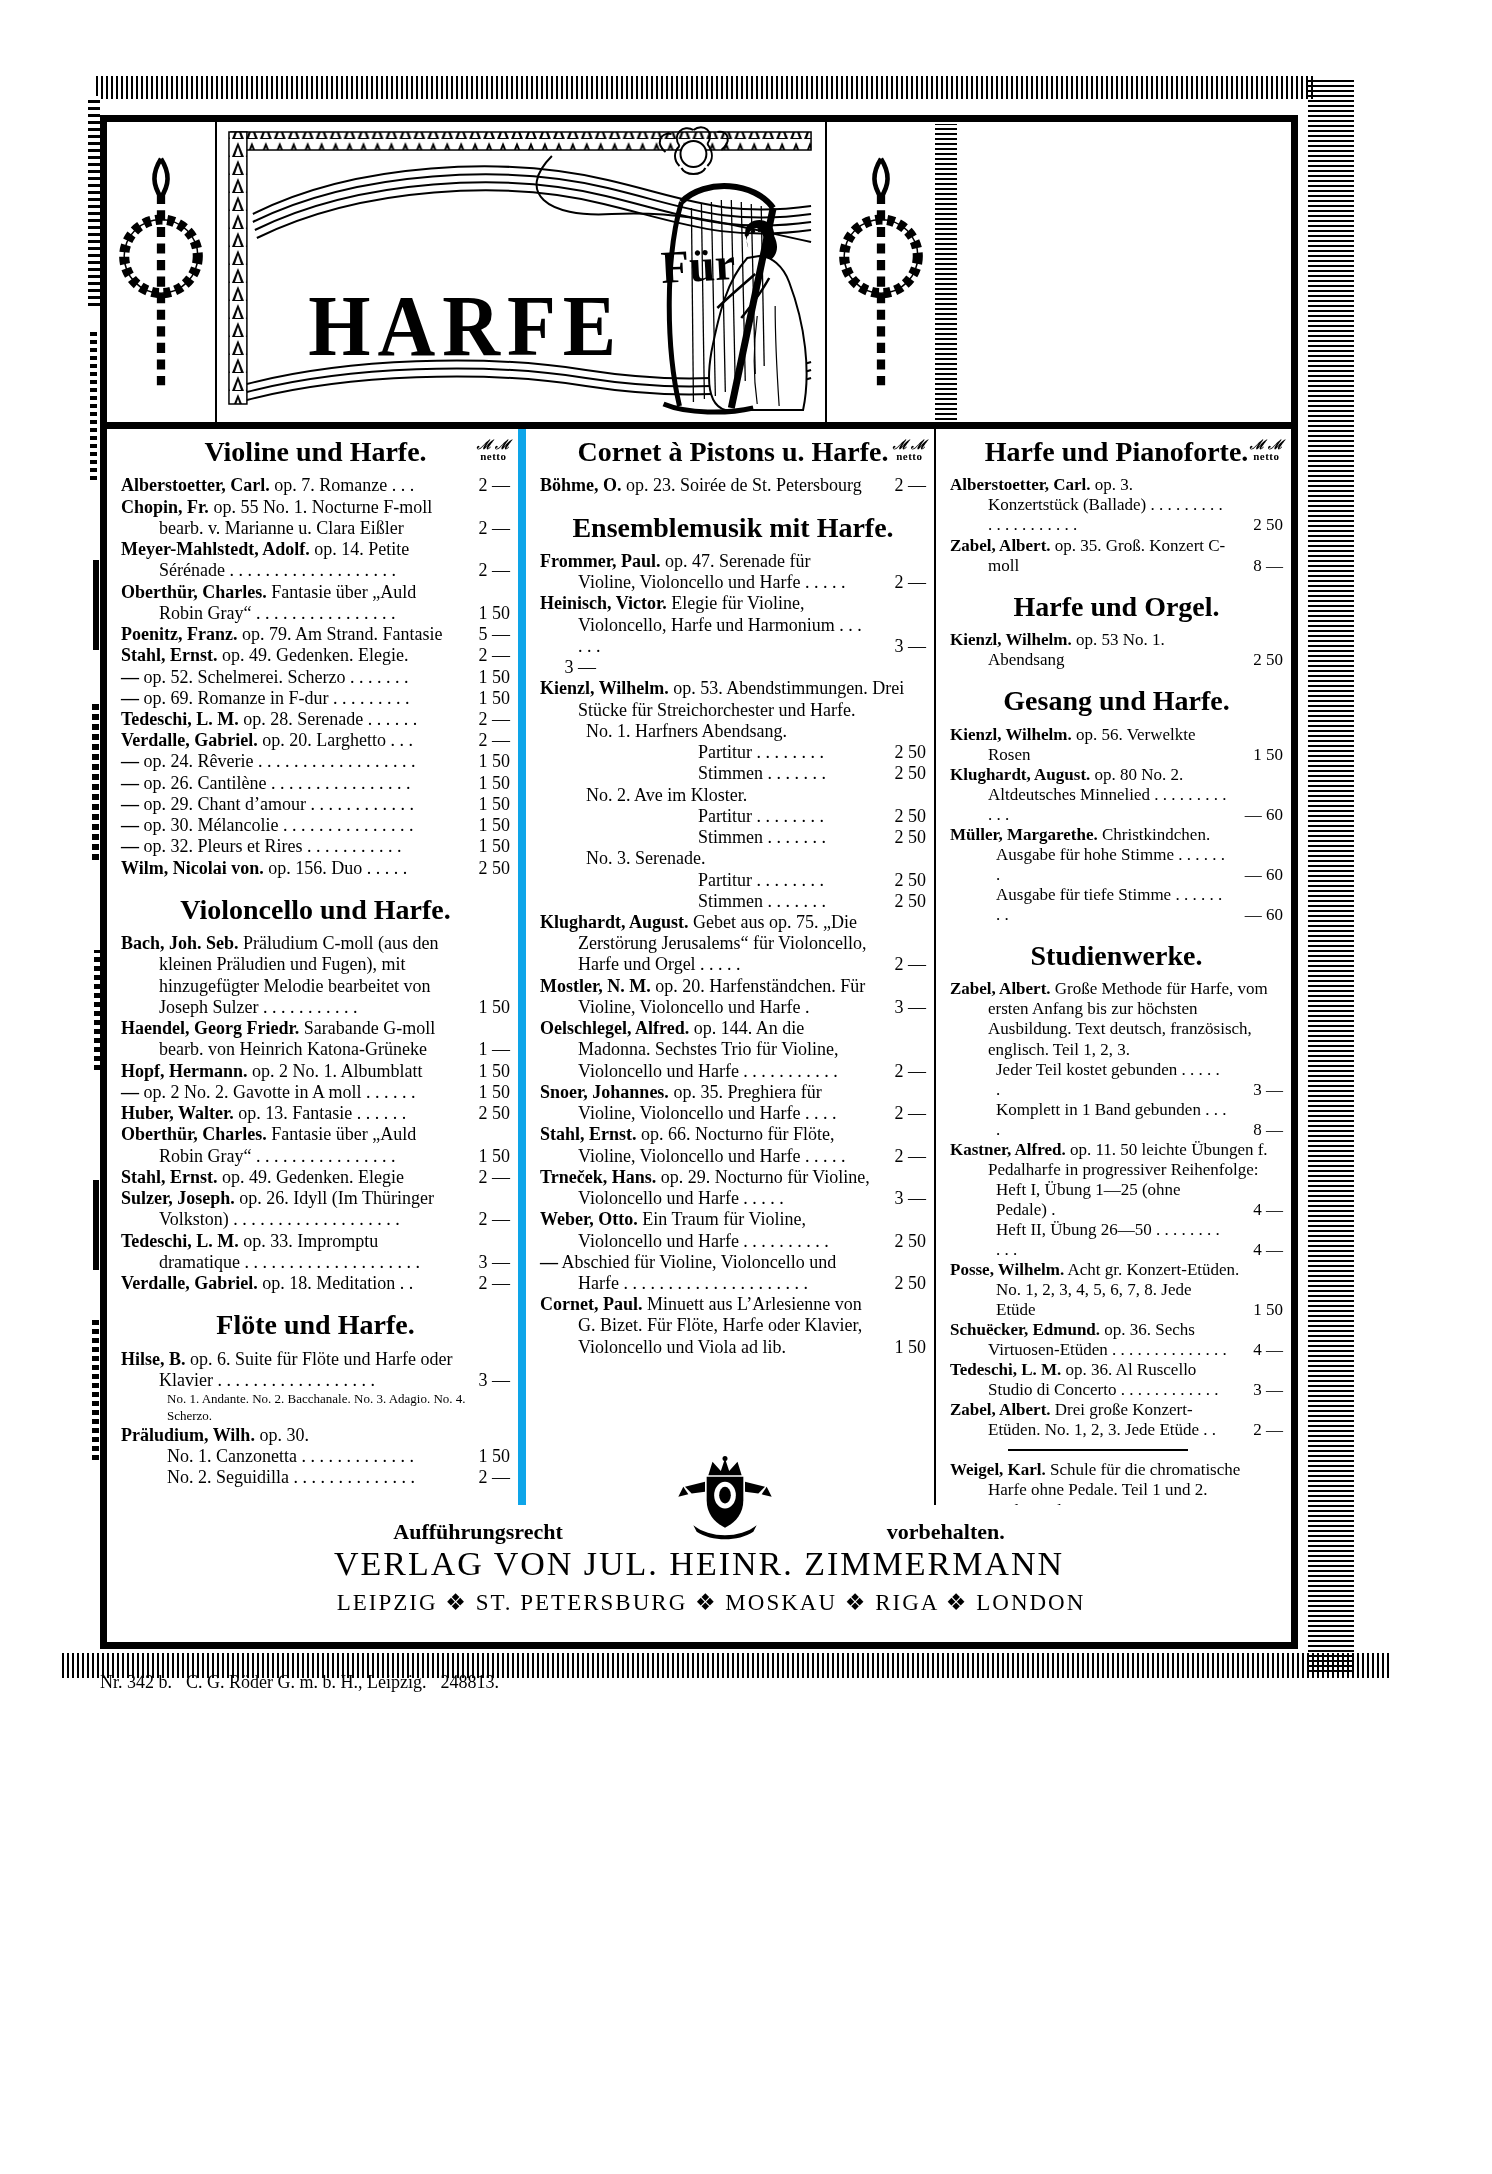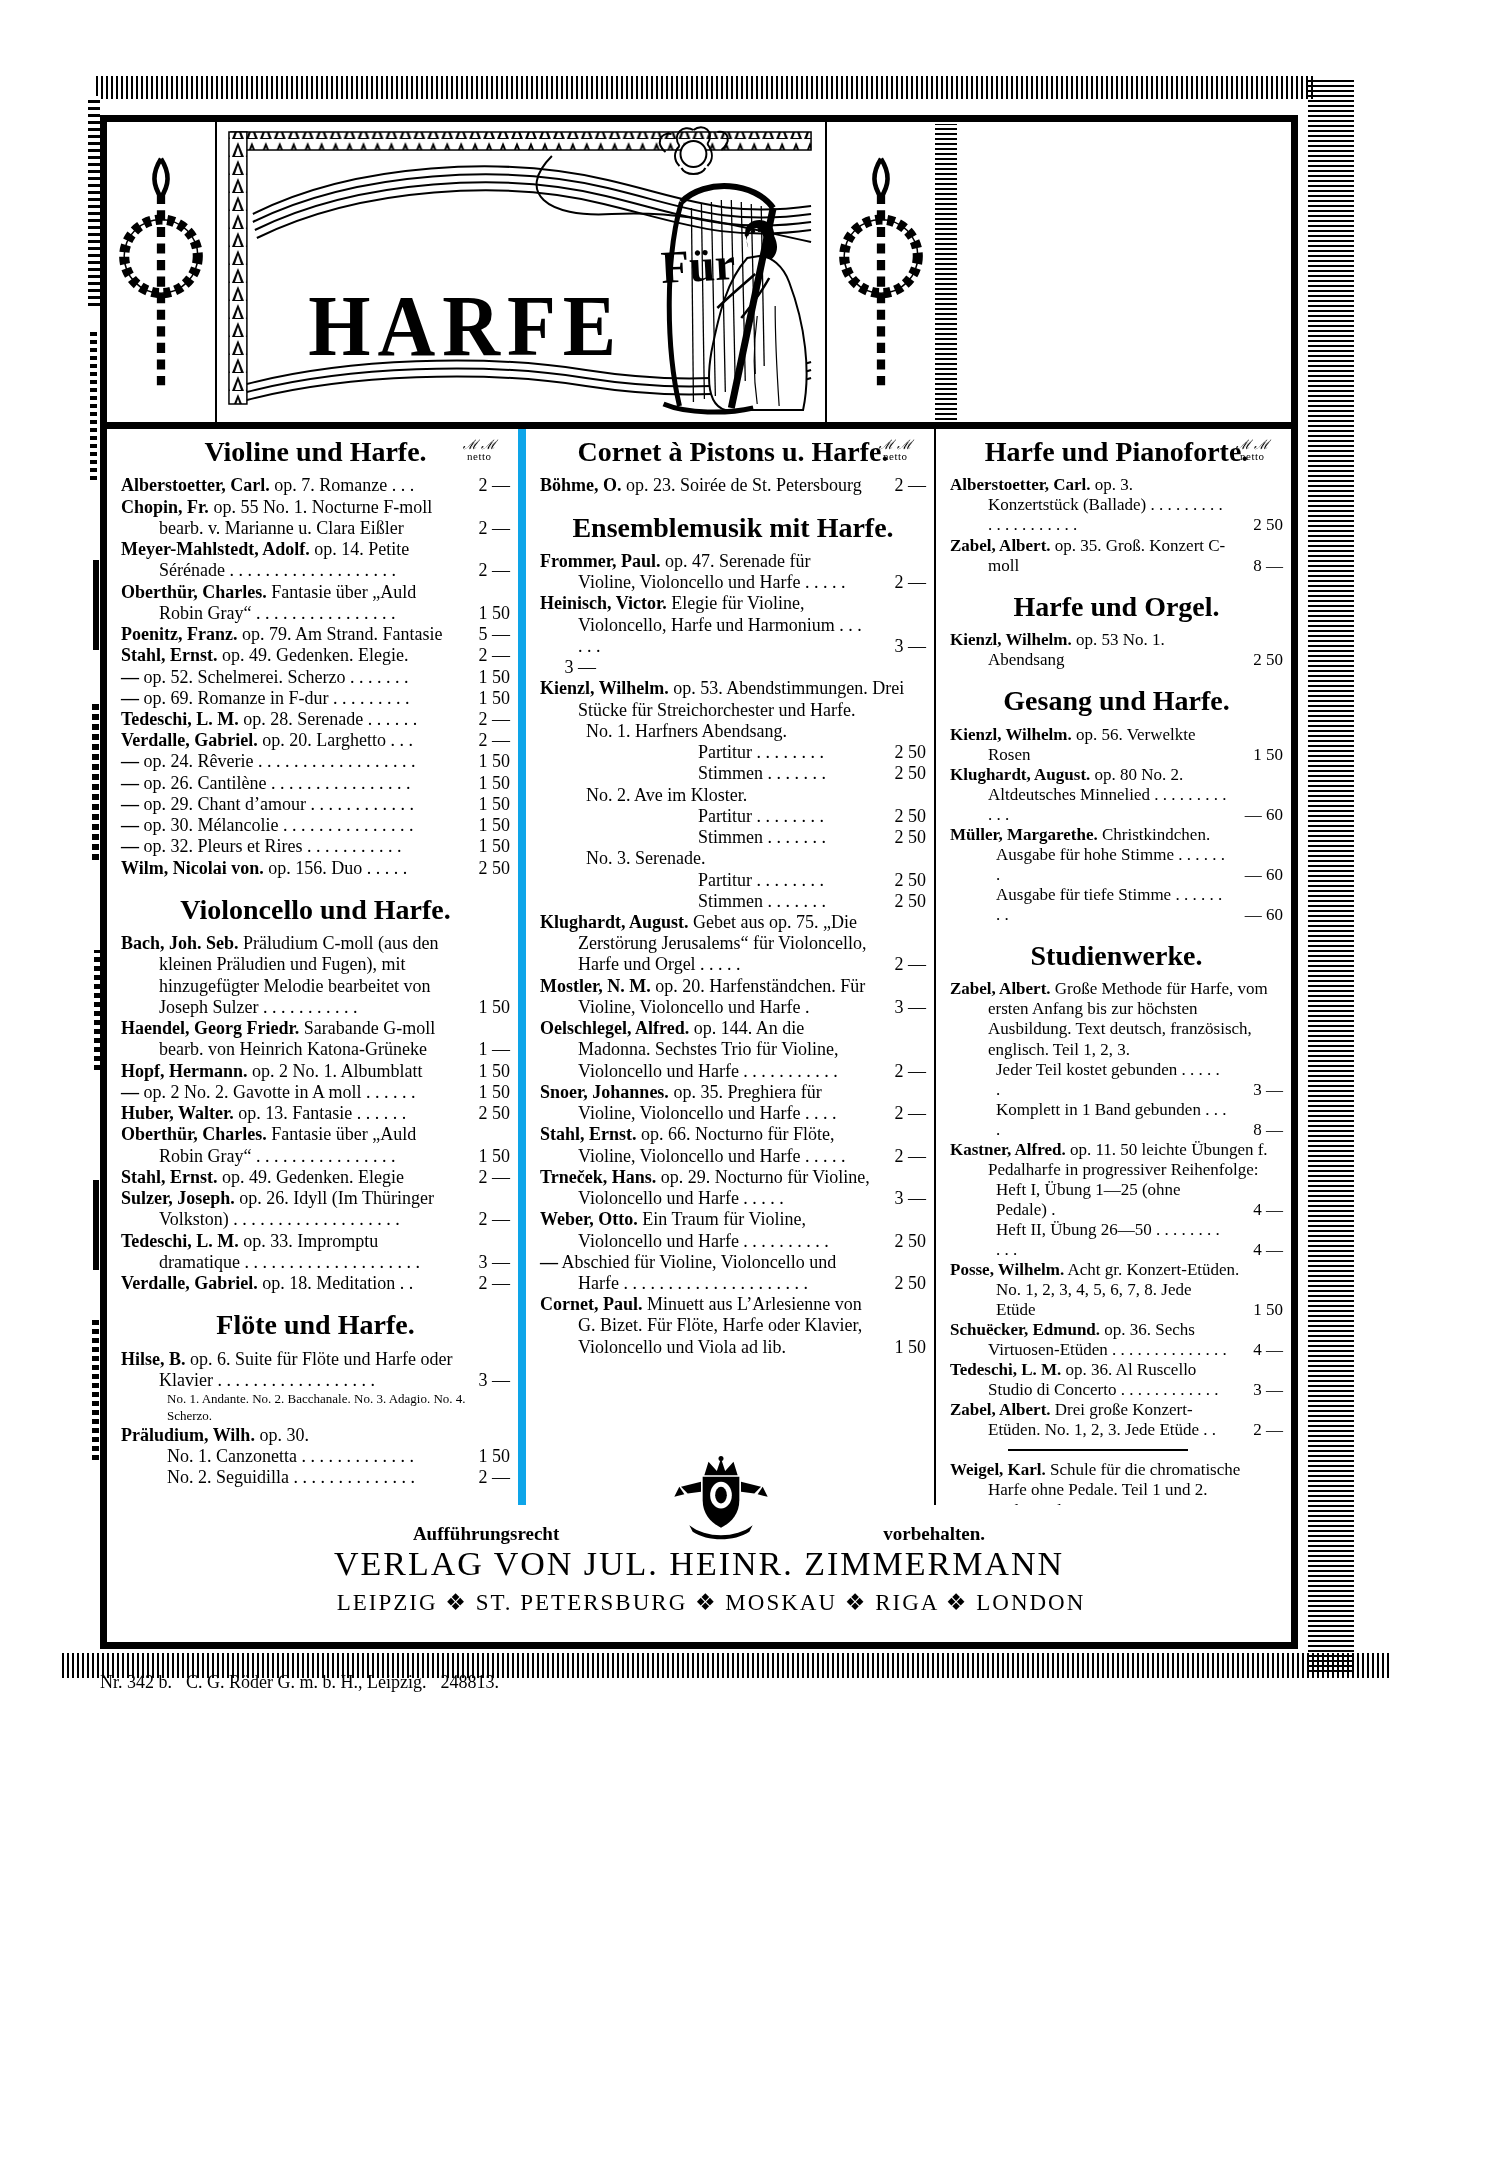--- a/index.html
+++ b/index.html
@@ -49,35 +49,35 @@
   
   .columns{display:flex;height:1076px;overflow:hidden;}
   .col{padding:4px 8px 0 14px;font-size:18px;line-height:1.18;}
   .col1{flex:0 0 389px;}
   .col2{flex:0 0 386px;border-left:8px solid #0ea5e9;}
   .col3{flex:1 1 auto;border-left:2px solid #000;font-size:17px;}
   .section{margin:0;}
   .heading{position:relative;text-align:center;font-weight:bold;font-size:28px;
            line-height:1.05;margin:16px 0 9px;}
   .section:first-child .heading{margin-top:4px;}
-  .netto{position:absolute;right:14px;top:1px;font-weight:normal;line-height:1;text-align:center;}
+  .netto{position:absolute;right:0;top:1px;font-weight:bold;line-height:1;text-align:center;}
   .netto-sym{display:block;font-style:italic;font-size:13px;}
   .netto-lab{display:block;font-size:11px;letter-spacing:.5px;}
   .entry{display:flex;align-items:flex-end;}
   .etext{flex:1 1 auto;padding-left:38px;text-indent:-38px;overflow-wrap:break-word;}
   .ind1 .etext{padding-left:46px;text-indent:0;}
   .ind3 .etext{padding-left:158px;text-indent:0;}
   .eprice{flex:0 0 auto;min-width:52px;text-align:right;white-space:nowrap;padding-left:4px;}
   .ebold{font-weight:bold;}
   .xsmall{font-size:13px;line-height:1.3;}
   .rule-short{border-top:2px solid #000;width:180px;margin:9px 0 9px 58px;}
 
   
   .rights-row{position:relative;height:46px;margin-top:-6px;display:flex;justify-content:center;
-              align-items:flex-end;gap:112px;font-weight:bold;font-size:19px;}
+              align-items:flex-end;gap:112px;font-weight:bold;font-size:22px;}
   .crest{position:relative;width:100px;height:46px;overflow:visible;}
   .crest svg{position:absolute;left:0;top:-44px;}
   .publisher{text-align:center;font-size:34px;letter-spacing:2px;white-space:nowrap;}
   .cities{text-align:center;font-size:23px;letter-spacing:2px;margin-top:6px;white-space:nowrap;padding-left:24px;}
 
   .imprint{position:absolute;left:100px;top:1672px;width:1200px;display:flex;
            font-size:18px;}
   .imprint .right span{margin-left:14px;}
 
   svg .ink{stroke:#000;fill:none;}

